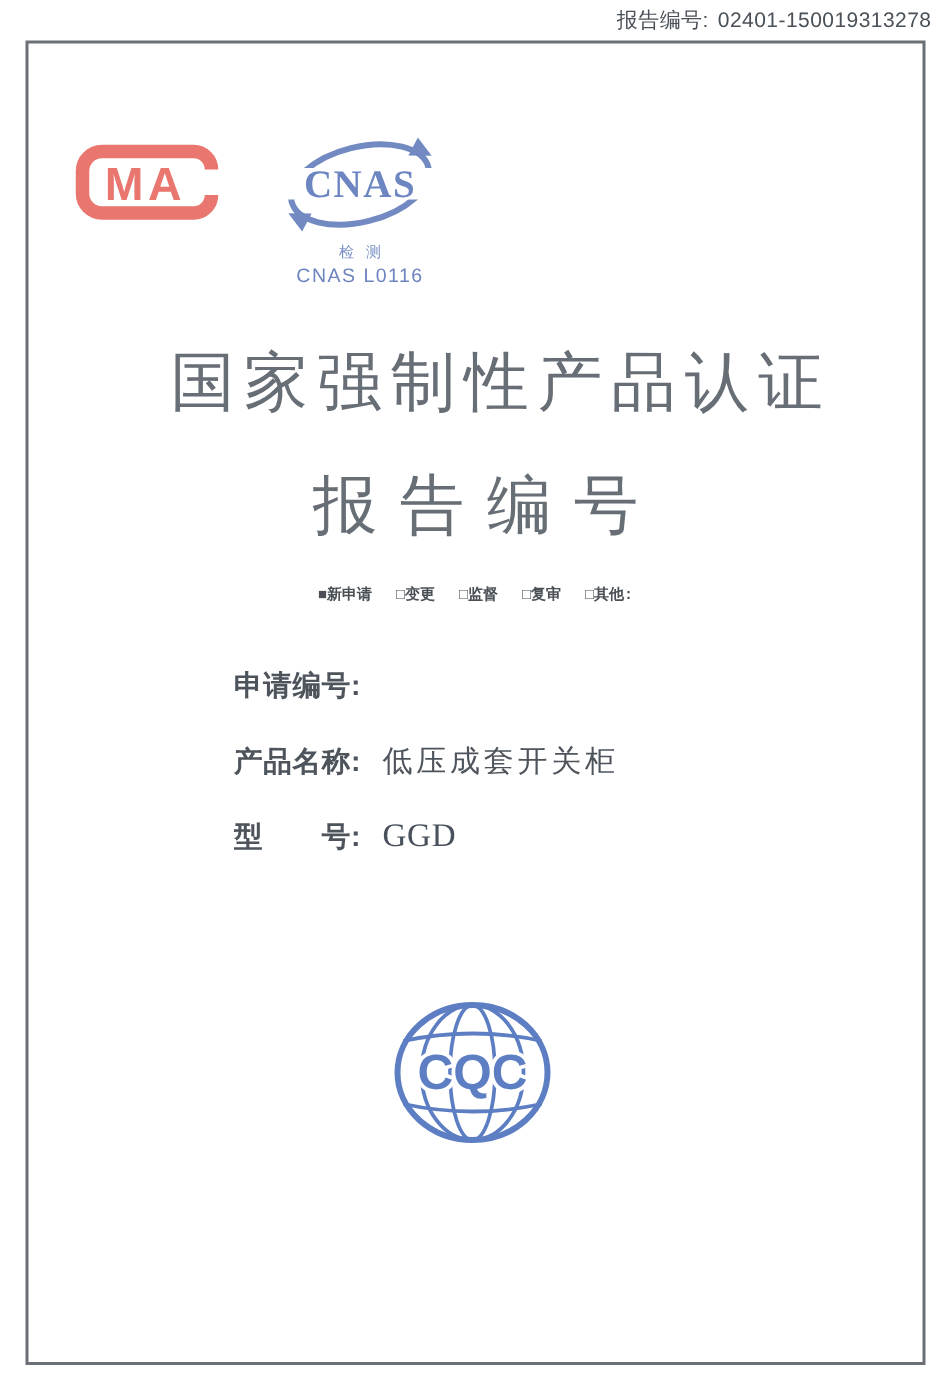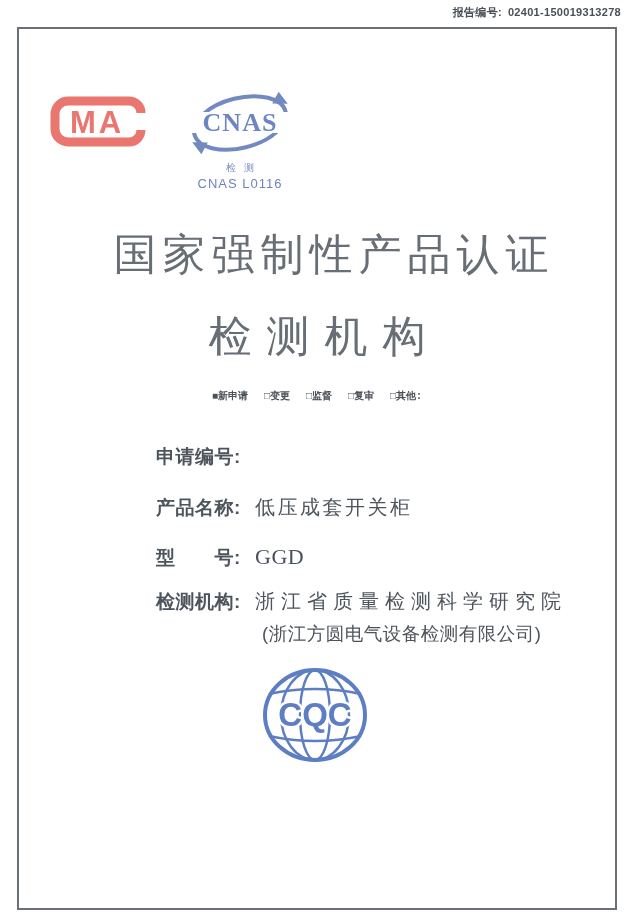--- a/index.html
+++ b/index.html
@@ -8,22 +8,22 @@
     width: 630px;
     height: 921px;
     background: #ffffff;
     font-family: "Liberation Sans", sans-serif;
     overflow: hidden;
   }
   .report-no {
     position: absolute;
     top: 5px;
     right: 9px;
-    font-size: 11px;
-    font-weight: 700;
+    font-size: 14px;
+    font-weight: 400;
     color: #4a5058;
     letter-spacing: 0.3px;
   }
   .report-no .gap { display: inline-block; width: 6px; }
   .frame {
     position: absolute;
     left: 17px;
     top: 27px;
     width: 596px;
     height: 879px;
@@ -188,21 +188,21 @@
         <polygon points="7,58 1,44 16,48" fill="#7289c2"></polygon>
       </g>
       <rect x="2" y="26" width="100" height="21" fill="#ffffff"></rect>
       <text x="52" y="45" text-anchor="middle" font-family="Liberation Serif, serif" font-size="26" font-weight="bold" letter-spacing="1" fill="#6d86c1">CNAS</text>
     </svg>
     <div class="cnas-cn">检测</div>
     <div class="cnas-code">CNAS L0116</div>
   </div>
 
   <div class="doc-title">国家强制性产品认证</div>
-  <div class="doc-subtitle">检测机构</div>
+  <div class="doc-subtitle">报告编号</div>
 
   <div class="apply-row">
     <span class="apply-item">■新申请</span>
     <span class="apply-item">□变更</span>
     <span class="apply-item">□监督</span>
     <span class="apply-item">□复审</span>
     <span class="apply-item">□其他:</span>
   </div>
 
   <div class="field-row row-appno">
@@ -212,27 +212,20 @@
   <div class="field-row row-product">
     <span class="field-label">产品名称:</span>
     <span class="value-cjk">低压成套开关柜</span>
   </div>
 
   <div class="field-row row-model">
     <span class="field-label">型　　号:</span>
     <span class="value-serif">GGD</span>
   </div>
 
-  <div class="field-row row-agency">
-    <span class="field-label">检测机构:</span>
-    <span>
-      <div class="value-agency-1">浙江省质量检测科学研究院</div>
-      <div class="value-agency-2">(浙江方圆电气设备检测有限公司)</div>
-    </span>
-  </div>
 
   <div class="cqc-block">
     <svg width="108" height="98" viewBox="0 0 108 98">
       <ellipse cx="54" cy="49" rx="50" ry="45" fill="none" stroke="#5d7ec3" stroke-width="4"></ellipse>
       <ellipse cx="54" cy="49" rx="34" ry="45" fill="none" stroke="#5d7ec3" stroke-width="2.5"></ellipse>
       <ellipse cx="54" cy="49" rx="15" ry="45" fill="none" stroke="#5d7ec3" stroke-width="2.5"></ellipse>
       <path d="M 8 28 Q 54 18 100 28" fill="none" stroke="#5d7ec3" stroke-width="2.5"></path>
       <path d="M 8 70 Q 54 80 100 70" fill="none" stroke="#5d7ec3" stroke-width="2.5"></path>
       <text x="54" y="60" text-anchor="middle" font-family="Liberation Sans, sans-serif" font-size="33" font-weight="bold" fill="#5d7ec3" stroke="#ffffff" stroke-width="5" paint-order="stroke">CQC</text>
     </svg>

